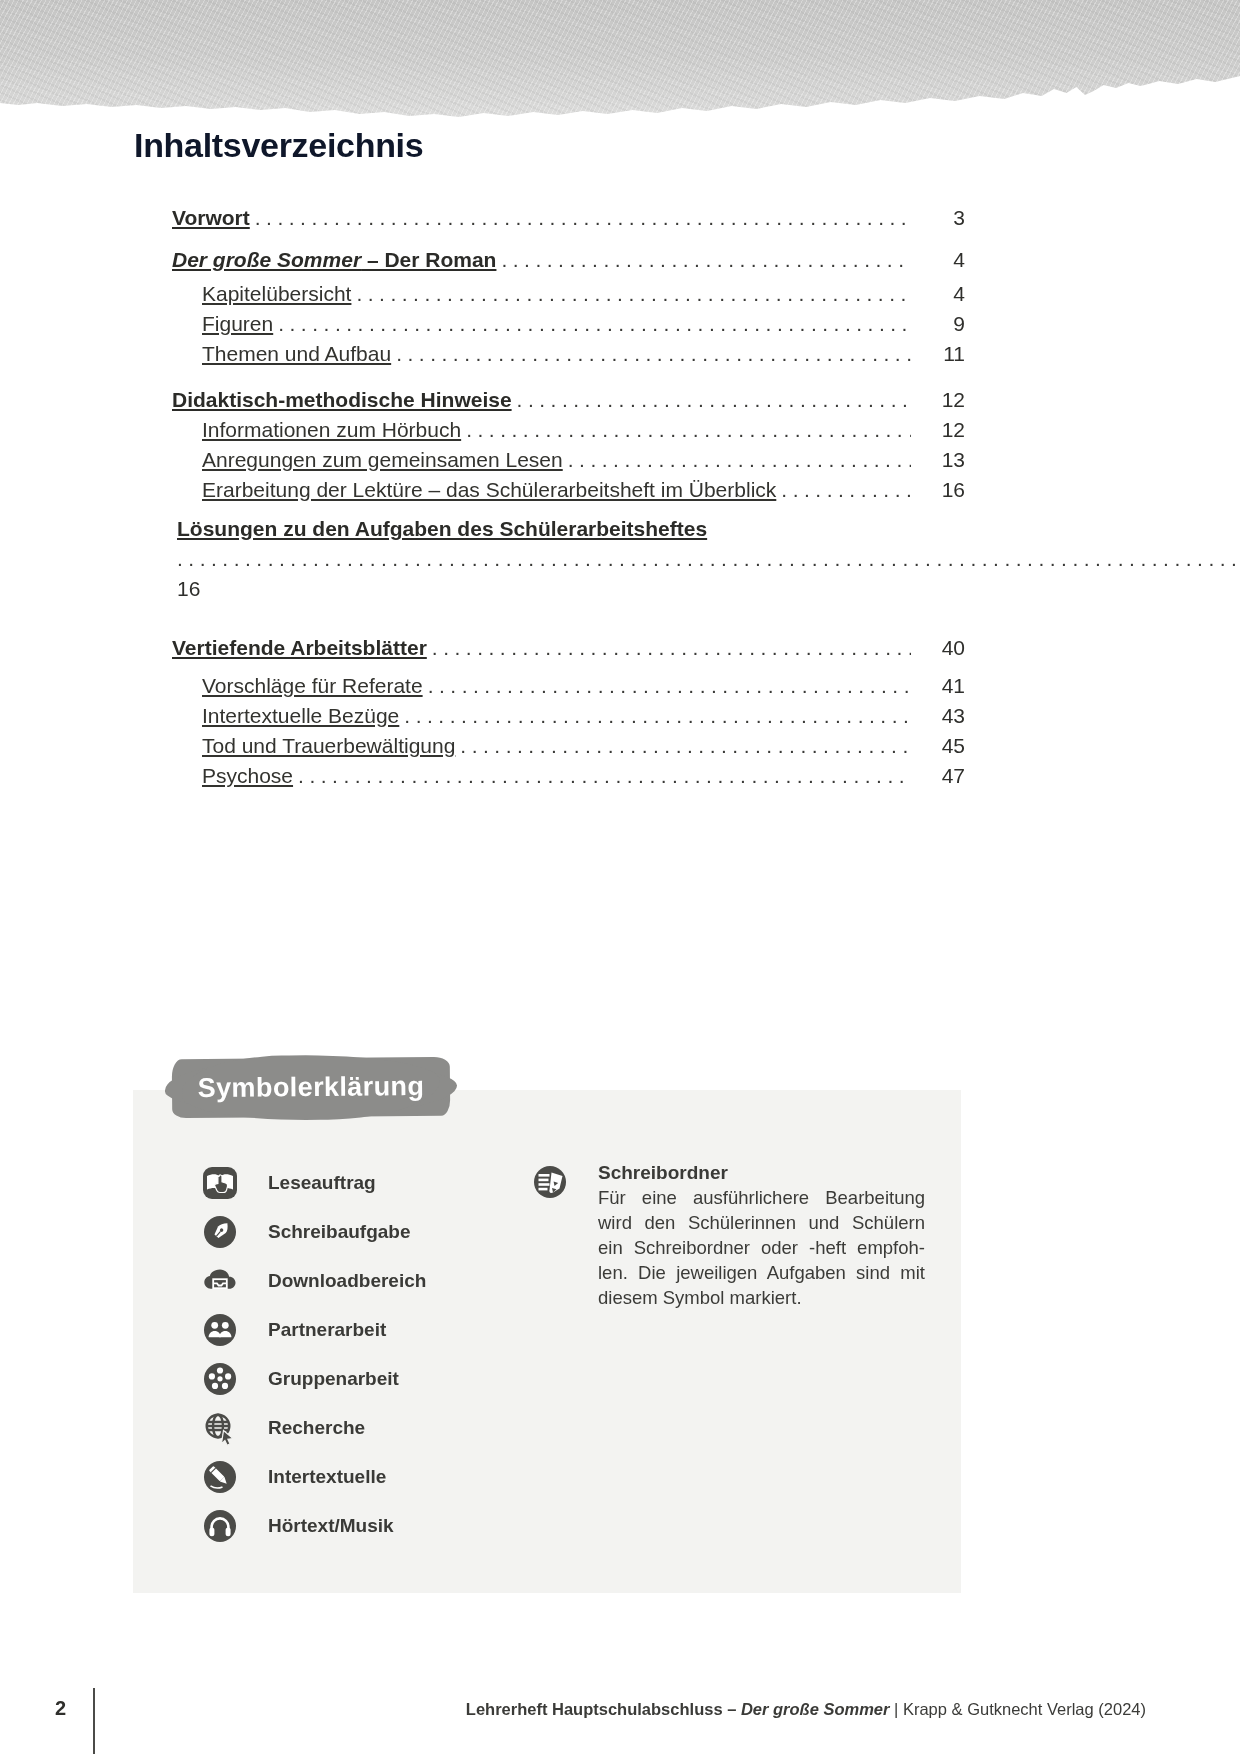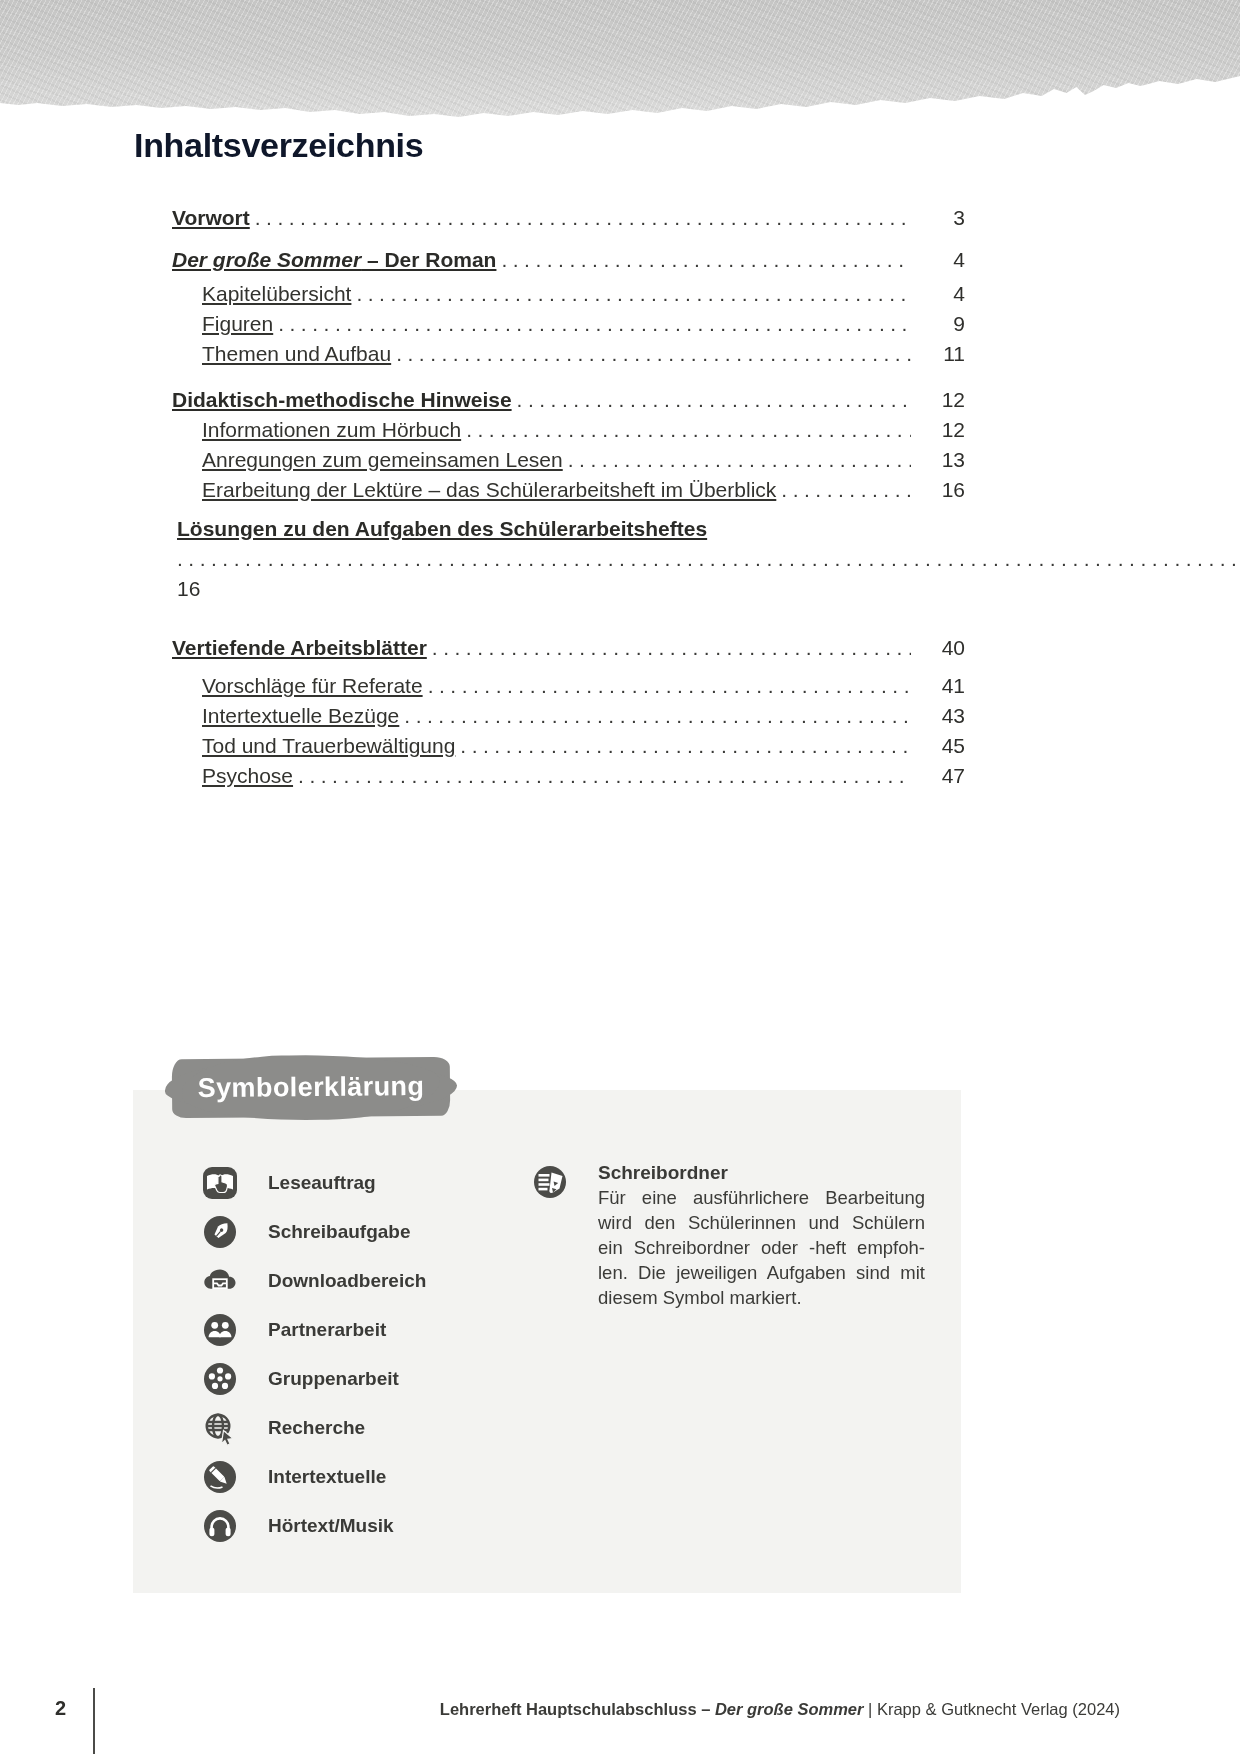--- a/index.html
+++ b/index.html
@@ -72,21 +72,21 @@
   .icon-wrap svg{width:40px;height:40px;display:block;}
   .sym-label{margin-left:28px;font-size:19px;font-weight:700;color:#3a3a37;}
   .sym-note{position:absolute;left:530px;top:1160px;width:396px;}
   .sym-note .icon-wrap{position:absolute;left:0;top:2px;}
   .note-body{margin-left:68px;width:327px;}
   .note-title{font-size:19px;font-weight:700;color:#3a3a37;line-height:25px;}
   .note-text{font-size:18.5px;line-height:25px;text-align:justify;color:#3b3b38;hyphens:manual;}
   
   .footer-page{position:absolute;left:55px;top:1697px;font-size:20px;font-weight:700;color:#2f2f2c;}
   .footer-rule{position:absolute;left:93px;top:1688px;width:1.5px;height:66px;background:#4b4b48;}
-  .footer-credit{position:absolute;right:120px;top:1700px;font-size:16.5px;color:#3b3b38;white-space:nowrap;}
+  .footer-credit{position:absolute;right:94px;top:1700px;font-size:16.5px;color:#3b3b38;white-space:nowrap;}
   .footer-credit .b{font-weight:700;}
   .footer-credit .bi{font-weight:700;font-style:italic;}
 </style>
 </head>
 <body>
 
 <div class="torn-header"></div>
 
 <div class="page-title">Inhaltsverzeichnis</div>
 

